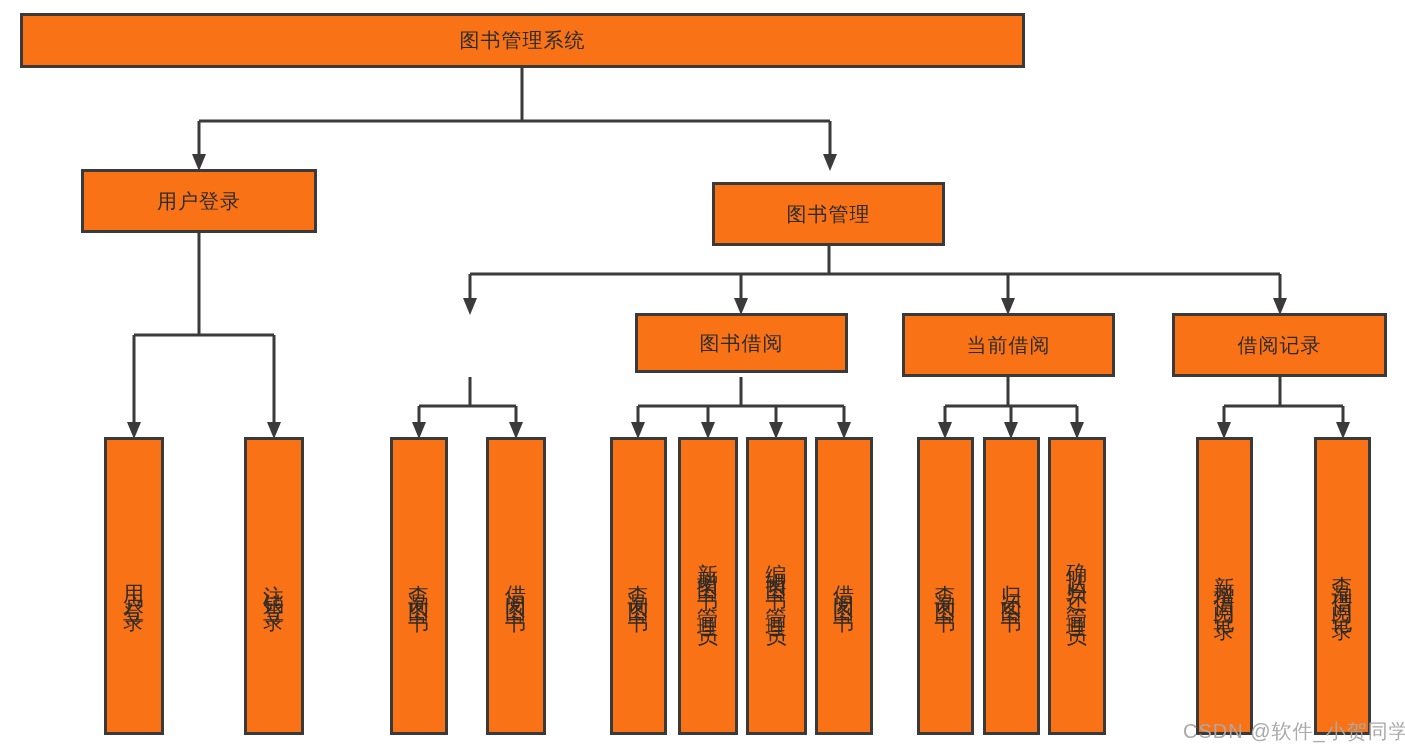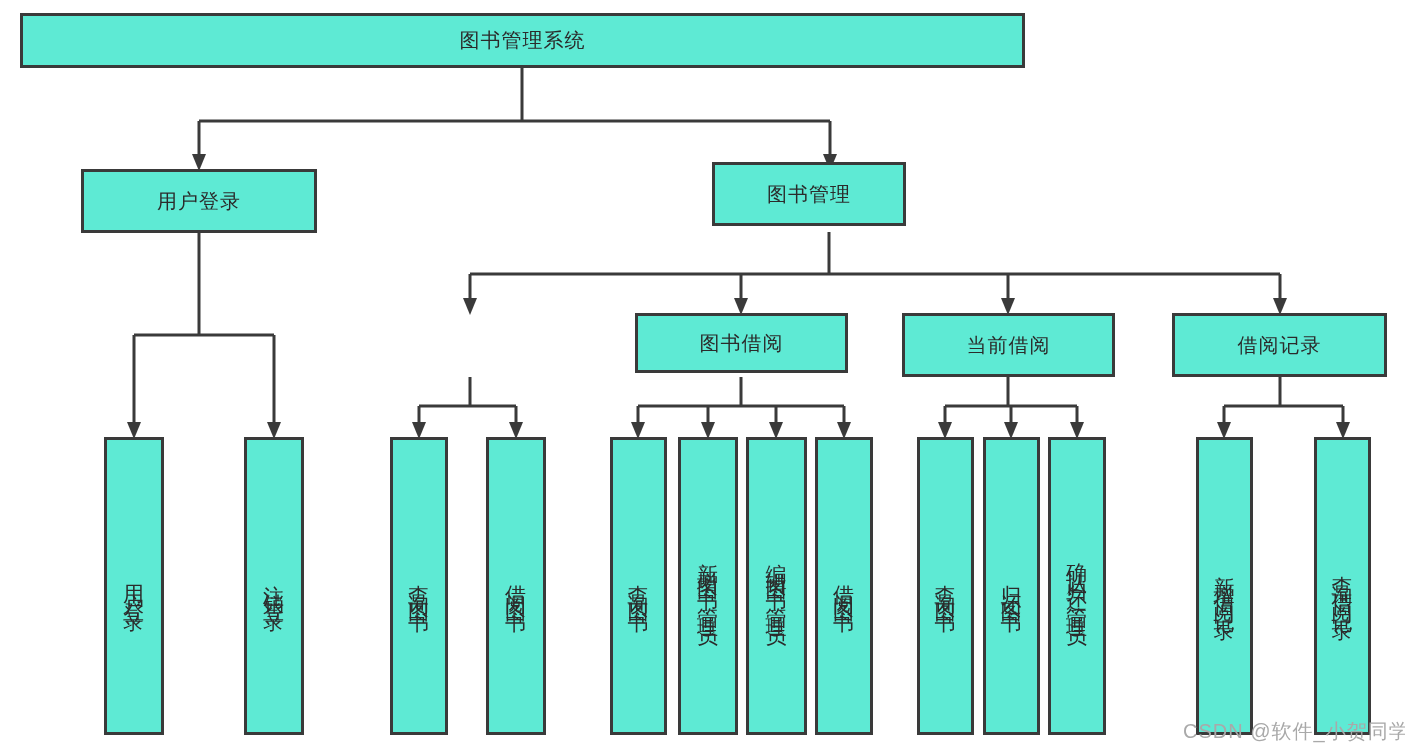--- a/index.html
+++ b/index.html
@@ -2,21 +2,21 @@
 <html><head>
 <meta charset="utf-8">
 <style>
   html,body{margin:0;padding:0;background:#ffffff;}
   body{
     width:1405px;height:747px;position:relative;overflow:hidden;
     font-family:"Liberation Sans",sans-serif;
   }
   #diagram{position:absolute;inset:0;width:1405px;height:747px;}
   .node{
-    position:absolute;box-sizing:border-box;background:#5eead4;
+    position:absolute;box-sizing:border-box;background:#f97316;
     border:3px solid #3a3a3a;display:flex;align-items:center;justify-content:center;
     color:#2b2b2b;
   }
   .h-node{font-size:20px;letter-spacing:1px;white-space:nowrap;}
   .v-node .v-text{
     writing-mode:vertical-rl;text-orientation:mixed;
     font-size:21px;letter-spacing:9px;line-height:1;white-space:nowrap;
   }
   #connectors{position:absolute;inset:0;pointer-events:none;}
   #connectors path{stroke:#3a3a3a;stroke-width:3;fill:none;}
@@ -77,21 +77,21 @@
     <g>
       <path d="M1280 377 L1280 406 M1224 406 L1343 406 M1224 406 L1224 426 M1343 406 L1343 426"></path>
       <polygon points="1217,422 1231,422 1224,439"></polygon>
       <polygon points="1336,422 1350,422 1343,439"></polygon>
     </g>
   </svg>
 
   <div class="node h-node" style="left:20px;top:13px;width:1005px;height:55px;">图书管理系统</div>
 
   <div class="node h-node" style="left:81px;top:169px;width:236px;height:64px;">用户登录</div>
-  <div class="node h-node" style="left:712px;top:162px;width:194px;height:64px;">图书管理</div>
+  <div class="node h-node" style="left:712px;top:182px;width:233px;height:64px;">图书管理</div>
 
   <div class="node h-node" style="left:635px;top:313px;width:213px;height:60px;">图书借阅</div>
   <div class="node h-node" style="left:1172px;top:313px;width:215px;height:64px;">借阅记录</div>
   <div class="node h-node" style="left:902px;top:313px;width:213px;height:64px;">当前借阅</div>
 
   <div class="node v-node" style="left:104px;top:437px;width:60px;height:298px;">
     <span class="v-text">用户登录</span>
   </div>
   <div class="node v-node" style="left:244px;top:437px;width:60px;height:298px;">
     <span class="v-text">注销登录</span>

